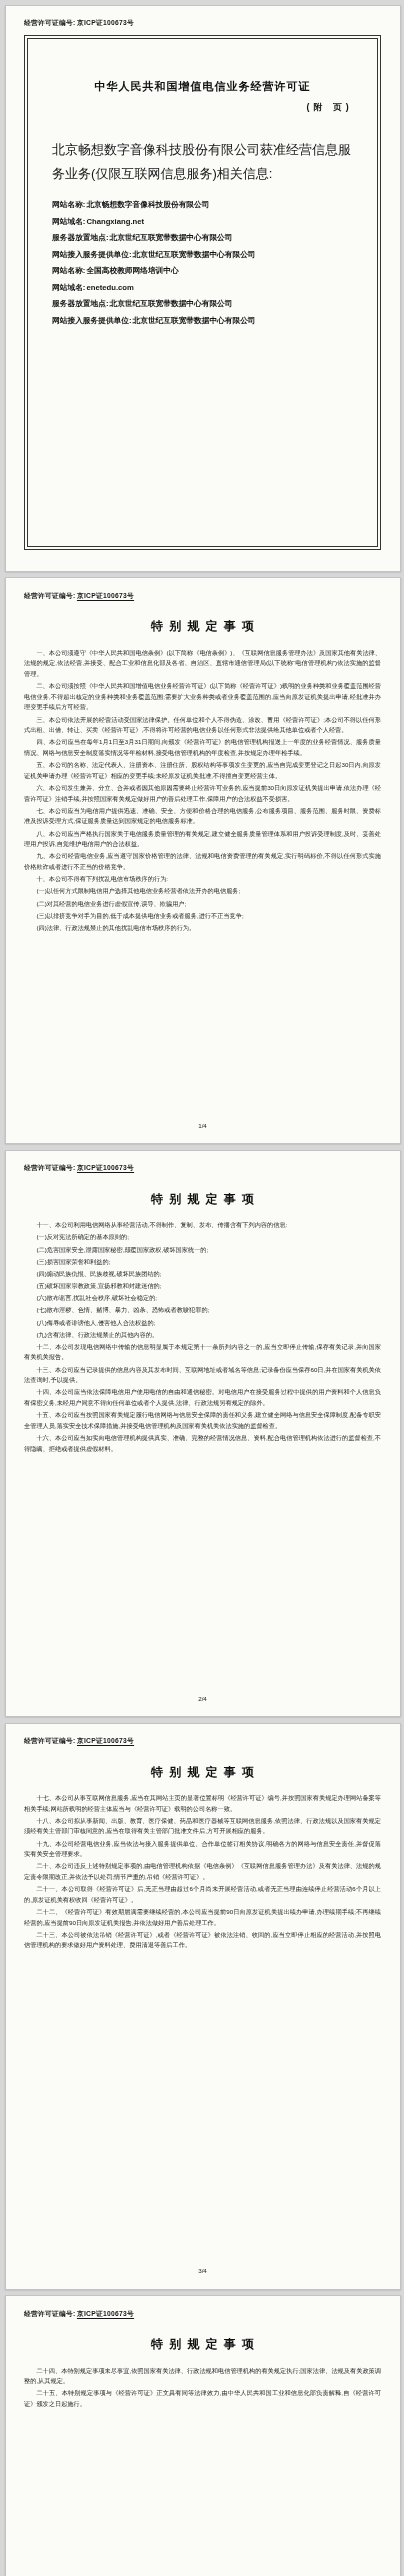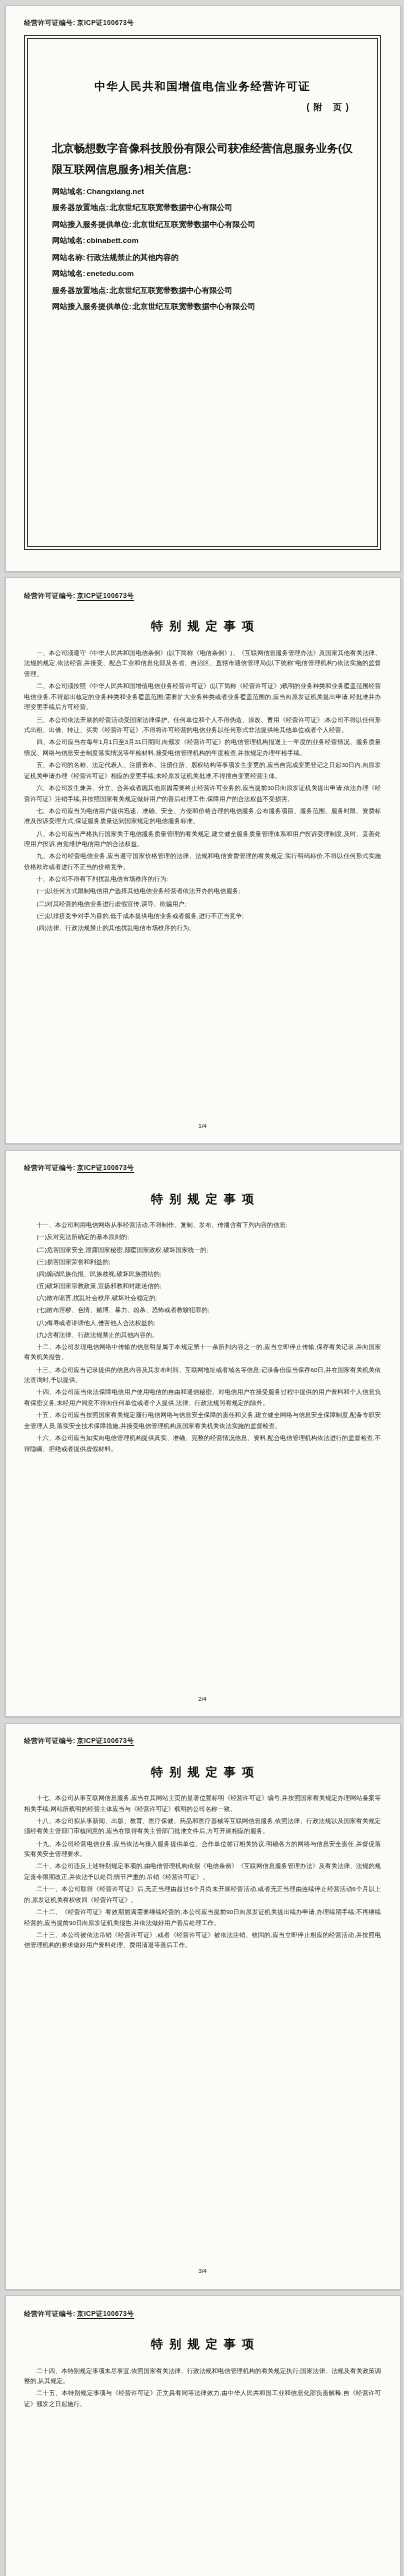--- a/index.html
+++ b/index.html
@@ -48,25 +48,25 @@
   }
   .cert-subtitle {
     text-align:right;
     font-size:8.8px;
     font-weight:bold;
     letter-spacing:4.1px;
     margin:8.2px 0 24px;
     color:#111;
   }
   .cert-intro {
-    font-size:11px;
-    font-weight:bold;
+    font-size:13px;
+    font-weight:normal;
     line-height:1.9;
     color:#151515;
-    margin-bottom:4px;
+    margin-bottom:10px;
   }
   .cert-fields .field-line {
     font-size:7.7px;
     font-weight:bold;
     line-height:2.15;
     color:#151515;
   }
   .cert-fields .field-label { margin-right:1px; }
 
   
@@ -105,25 +105,25 @@
   <section class="page cert-page">
     <div class="page-head">
       <span class="lic-label">经营许可证编号:</span><span class="lic-no">京ICP证100673号</span>
     </div>
     <div class="cert-frame">
       <div class="cert-frame-inner">
         <h1 class="cert-title">中华人民共和国增值电信业务经营许可证</h1>
         <div class="cert-subtitle">(附  页)</div>
         <p class="cert-intro">北京畅想数字音像科技股份有限公司获准经营信息服务业务(仅限互联网信息服务)相关信息:</p>
         <div class="cert-fields">
+            <p class="field-line"><span class="field-label">网站名称:</span><span class="field-value">北京畅想数字音像科技股份有限公司</span></p>
             <p class="field-line"><span class="field-label">网站域名:</span><span class="field-value">Changxiang.net</span></p>
             <p class="field-line"><span class="field-label">服务器放置地点:</span><span class="field-value">北京世纪互联宽带数据中心有限公司</span></p>
             <p class="field-line"><span class="field-label">网站接入服务提供单位:</span><span class="field-value">北京世纪互联宽带数据中心有限公司</span></p>
-            <p class="field-line"><span class="field-label">网站域名:</span><span class="field-value">cbinabett.com</span></p>
-            <p class="field-line"><span class="field-label">网站名称:</span><span class="field-value">行政法规禁止的其他内容的</span></p>
+            <p class="field-line"><span class="field-label">网站名称:</span><span class="field-value">全国高校教师网络培训中心</span></p>
             <p class="field-line"><span class="field-label">网站域名:</span><span class="field-value">enetedu.com</span></p>
             <p class="field-line"><span class="field-label">服务器放置地点:</span><span class="field-value">北京世纪互联宽带数据中心有限公司</span></p>
             <p class="field-line"><span class="field-label">网站接入服务提供单位:</span><span class="field-value">北京世纪互联宽带数据中心有限公司</span></p>
           </div>
       </div>
     </div>
   </section>
 
   <section class="page prov-page">
     <div class="page-head">

